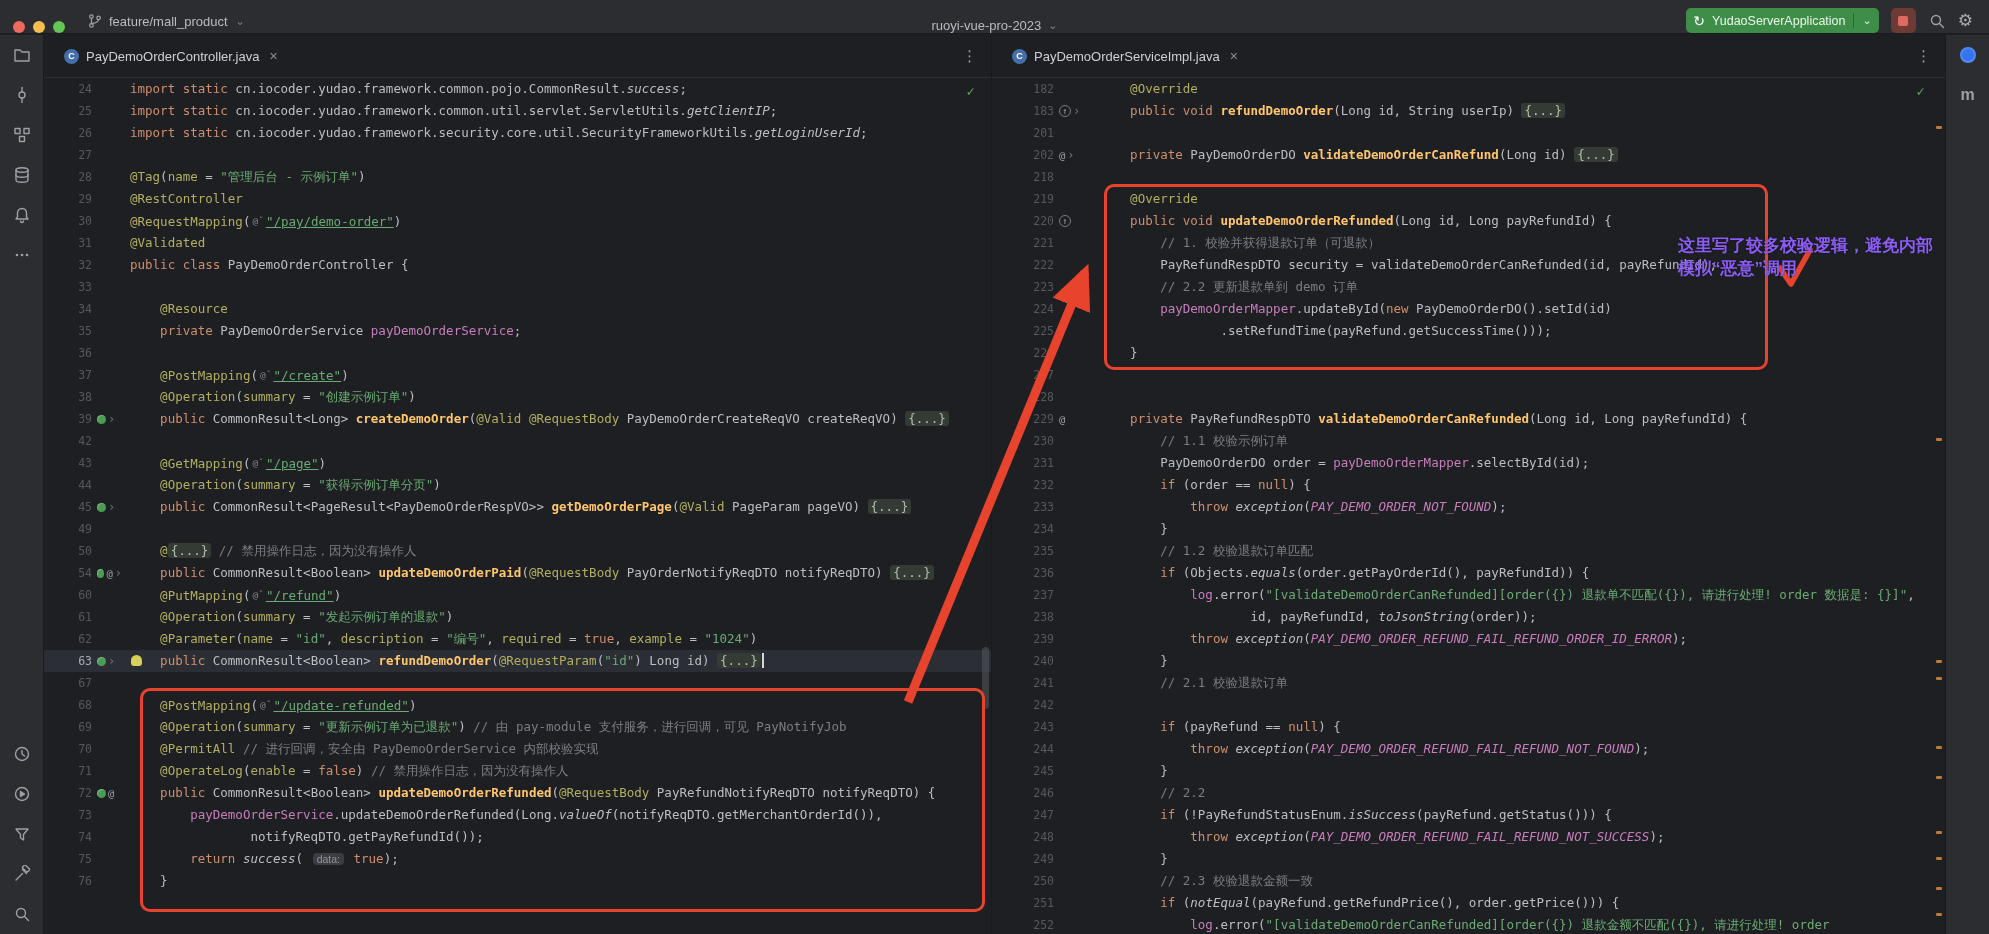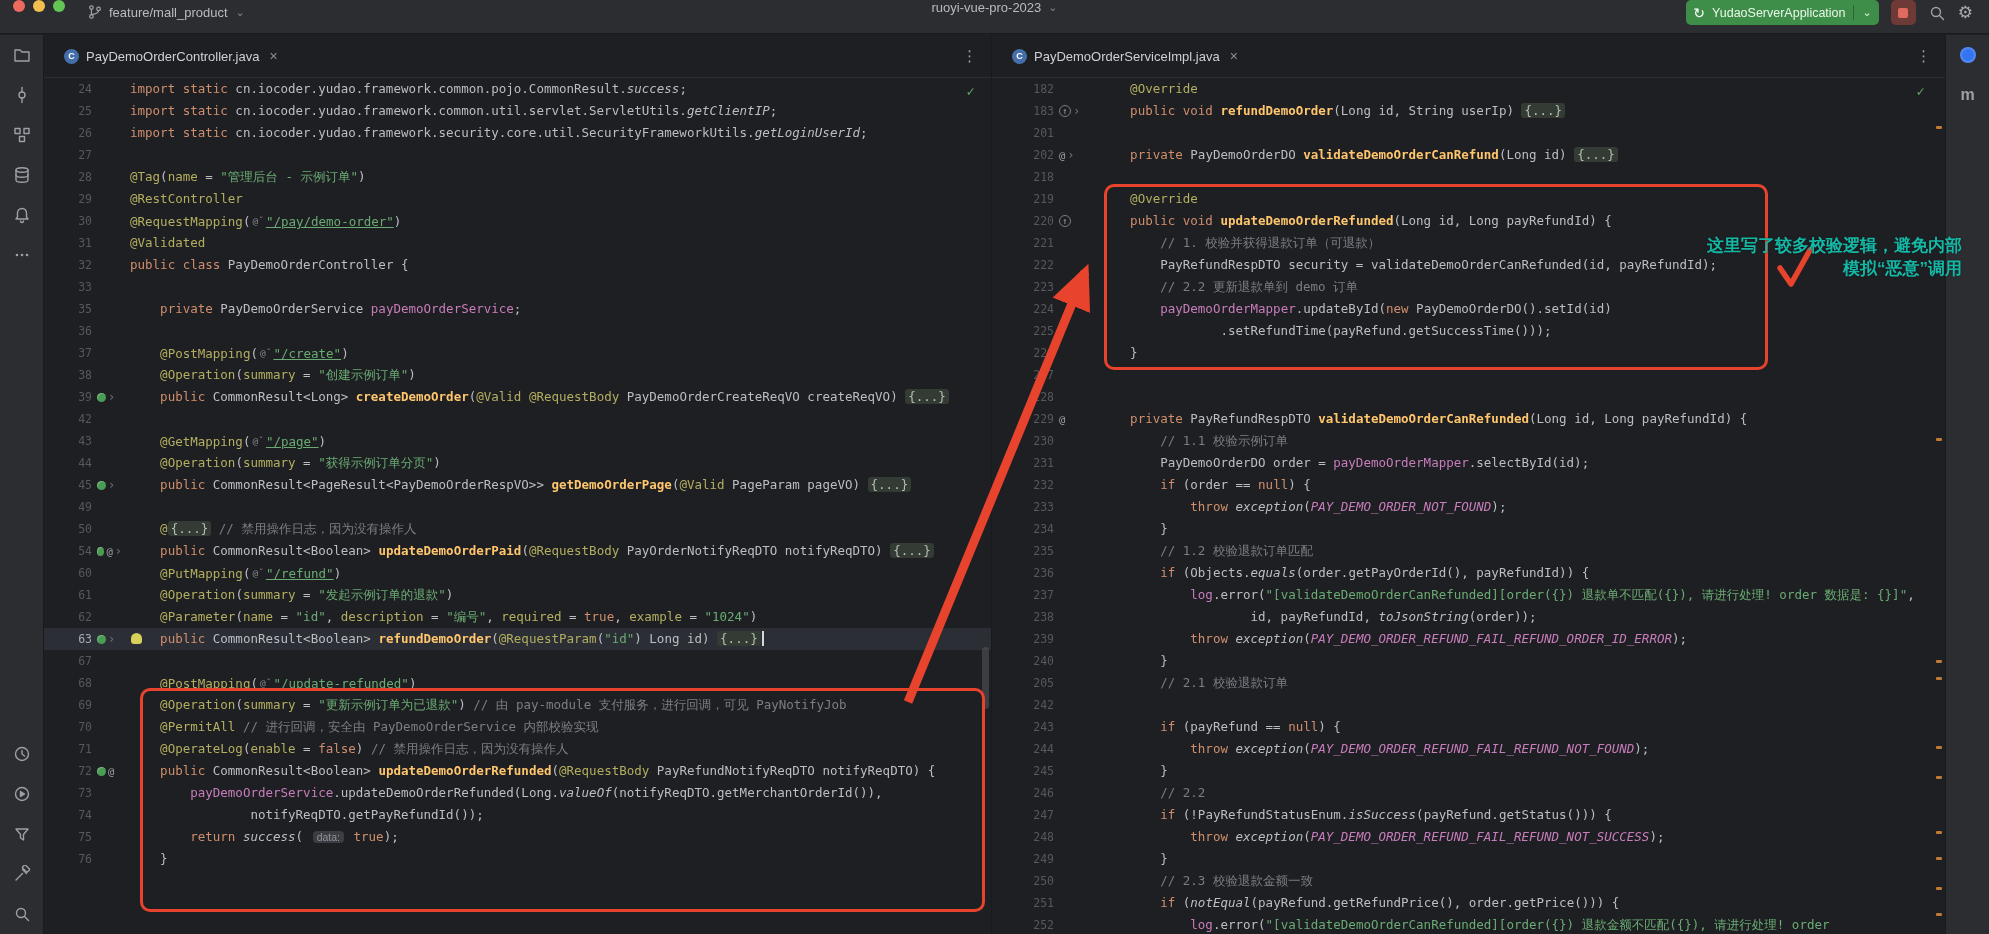--- a/index.html
+++ b/index.html
@@ -1,20 +1,20 @@
 <!DOCTYPE html>
 <html><head>
 <meta charset="utf-8">
 <style>
   *{margin:0;padding:0;box-sizing:border-box}
   html,body{width:1989px;height:934px;overflow:hidden;background:#1e1f22;font-family:"Liberation Sans",sans-serif;-webkit-font-smoothing:antialiased}
   body{position:relative;color:#bcbec4}
 
   
-  .header{position:absolute;top:0;left:0;right:0;height:34px;background:#2b2d30;border-bottom:1px solid #1a1b1d;display:flex;align-items:flex-start;z-index:6}
+  .header{position:absolute;top:0;left:0;right:0;height:34px;background:#2b2d30;border-bottom:1px solid #1a1b1d;display:flex;align-items:flex-end;z-index:6}
   .traffic{display:flex;gap:8px;padding:0 14px 0 13px}
   .tl{width:12px;height:12px;border-radius:50%}
   .tl.red{background:#ed6a5f}.tl.yel{background:#f5bf4f}.tl.grn{background:#62c554}
   .branch{display:flex;align-items:center;gap:6px;color:#b7bbc2;font-size:13px;padding:4px 8px;border-radius:4px}
   .chev{color:#82868d;font-size:11px;margin-left:2px}
   .proj-title{position:absolute;left:50%;transform:translateX(-50%);display:flex;align-items:center;gap:5px;color:#b7bbc2;font-size:13px}
   .hdr-right{margin-left:auto;display:flex;align-items:center;gap:12px;padding-right:16px}
   .runpill{display:flex;align-items:center;height:25px;background:#3e8e49;border-radius:5px;padding:0 7px;gap:7px;color:#eaf6ea;font-size:12.5px}
   .runpill .rr{font-size:14px;color:#ffffff}
   .runpill .pipe{width:1px;height:15px;background:rgba(0,0,0,.28)}
@@ -77,21 +77,21 @@
   .inspect{position:absolute;top:2px;right:16px;color:#5fa364;font-size:14px;z-index:3}
   .thumb{position:absolute;right:2px;top:569px;width:7px;height:62px;border-radius:4px;background:#55585e;opacity:.55}
   .stripe{position:absolute;right:0;top:0;bottom:0;width:12px}
   .mark{position:absolute;right:3px;width:6px;height:3px;border-radius:1px;background:#cf8436;opacity:.9}
 
   
   .redbox{position:absolute;border:3px solid #e8432d;border-radius:10px;z-index:20;pointer-events:none}
   #box-left{left:140px;top:688px;width:845px;height:224px}
   #box-right{left:1104px;top:184px;width:664px;height:186px}
   .overlaysvg{position:absolute;left:0;top:0;z-index:21;pointer-events:none}
-  .rednote{position:absolute;top:234px;right:27px;z-index:22;text-align:right;color:#14b8a6;font-size:17px;font-weight:bold;line-height:23px;text-shadow:0 0 2px rgba(0,0,0,.4)}
+  .rednote{position:absolute;top:234px;right:56px;z-index:22;color:#8b5cf6;font-size:17px;font-weight:bold;line-height:23px;text-shadow:0 0 2px rgba(0,0,0,.4)}
 </style>
 </head>
 <body>
 
 <div class="header">
   <div class="traffic">
     <span class="tl red"></span>
     <span class="tl yel"></span>
     <span class="tl grn"></span>
   </div>
@@ -226,20 +226,21 @@
     <div class="row"><span class="ln">24</span><span class="gut"></span><div class="code"><span class="kw">import static </span><span class="pl">cn.iocoder.yudao.framework.common.pojo.CommonResult.</span><span class="it">success</span><span class="pl">;</span></div></div>
         <div class="row"><span class="ln">25</span><span class="gut"></span><div class="code"><span class="kw">import static </span><span class="pl">cn.iocoder.yudao.framework.common.util.servlet.ServletUtils.</span><span class="it">getClientIP</span><span class="pl">;</span></div></div>
         <div class="row"><span class="ln">26</span><span class="gut"></span><div class="code"><span class="kw">import static </span><span class="pl">cn.iocoder.yudao.framework.security.core.util.SecurityFrameworkUtils.</span><span class="it">getLoginUserId</span><span class="pl">;</span></div></div>
         <div class="row"><span class="ln">27</span><span class="gut"></span><div class="code"></div></div>
         <div class="row"><span class="ln">28</span><span class="gut"></span><div class="code"><span class="an">@Tag</span><span class="pl">(</span><span class="an">name</span><span class="pl"> = </span><span class="st">"管理后台 - 示例订单"</span><span class="pl">)</span></div></div>
         <div class="row"><span class="ln">29</span><span class="gut"></span><div class="code"><span class="an">@RestController</span></div></div>
         <div class="row"><span class="ln">30</span><span class="gut"></span><div class="code"><span class="an">@RequestMapping</span><span class="pl">(</span><span class="tk-globe">@ˇ</span><span class="su">"/pay/demo-order"</span><span class="pl">)</span></div></div>
         <div class="row"><span class="ln">31</span><span class="gut"></span><div class="code"><span class="an">@Validated</span></div></div>
         <div class="row"><span class="ln">32</span><span class="gut"></span><div class="code"><span class="kw">public class </span><span class="pl">PayDemoOrderController {</span></div></div>
         <div class="row"><span class="ln">33</span><span class="gut"></span><div class="code"></div></div>
+        <div class="row"><span class="ln">34</span><span class="gut"></span><div class="code"><span class="pl">    </span><span class="an">@Resource</span></div></div>
         <div class="row"><span class="ln">35</span><span class="gut"></span><div class="code"><span class="pl">    </span><span class="kw">private </span><span class="pl">PayDemoOrderService </span><span class="fd">payDemoOrderService</span><span class="pl">;</span></div></div>
         <div class="row"><span class="ln">36</span><span class="gut"></span><div class="code"></div></div>
         <div class="row"><span class="ln">37</span><span class="gut"></span><div class="code"><span class="pl">    </span><span class="an">@PostMapping</span><span class="pl">(</span><span class="tk-globe">@ˇ</span><span class="su">"/create"</span><span class="pl">)</span></div></div>
         <div class="row"><span class="ln">38</span><span class="gut"></span><div class="code"><span class="pl">    </span><span class="an">@Operation</span><span class="pl">(</span><span class="an">summary</span><span class="pl"> = </span><span class="st">"创建示例订单"</span><span class="pl">)</span></div></div>
         <div class="row"><span class="ln">39</span><span class="gut"><span class="gi gi-ep"></span><span class="gi gi-fold">›</span></span><div class="code"><span class="pl">    </span><span class="kw">public </span><span class="pl">CommonResult&lt;Long&gt; </span><span class="md">createDemoOrder</span><span class="pl">(</span><span class="an">@Valid @RequestBody</span><span class="pl"> PayDemoOrderCreateReqVO createReqVO) </span><span class="tk-fold">{...}</span></div></div>
         <div class="row"><span class="ln">42</span><span class="gut"></span><div class="code"></div></div>
         <div class="row"><span class="ln">43</span><span class="gut"></span><div class="code"><span class="pl">    </span><span class="an">@GetMapping</span><span class="pl">(</span><span class="tk-globe">@ˇ</span><span class="su">"/page"</span><span class="pl">)</span></div></div>
         <div class="row"><span class="ln">44</span><span class="gut"></span><div class="code"><span class="pl">    </span><span class="an">@Operation</span><span class="pl">(</span><span class="an">summary</span><span class="pl"> = </span><span class="st">"获得示例订单分页"</span><span class="pl">)</span></div></div>
         <div class="row"><span class="ln">45</span><span class="gut"><span class="gi gi-ep"></span><span class="gi gi-fold">›</span></span><div class="code"><span class="pl">    </span><span class="kw">public </span><span class="pl">CommonResult&lt;PageResult&lt;PayDemoOrderRespVO&gt;&gt; </span><span class="md">getDemoOrderPage</span><span class="pl">(</span><span class="an">@Valid</span><span class="pl"> PageParam pageVO) </span><span class="tk-fold">{...}</span></div></div>
         <div class="row"><span class="ln">49</span><span class="gut"></span><div class="code"></div></div>
@@ -305,21 +306,21 @@
         <div class="row"><span class="ln">231</span><span class="gut"></span><div class="code"><span class="pl">        PayDemoOrderDO order = </span><span class="fd">payDemoOrderMapper</span><span class="pl">.selectById(id);</span></div></div>
         <div class="row"><span class="ln">232</span><span class="gut"></span><div class="code"><span class="pl">        </span><span class="kw">if</span><span class="pl"> (order == </span><span class="kw">null</span><span class="pl">) {</span></div></div>
         <div class="row"><span class="ln">233</span><span class="gut"></span><div class="code"><span class="pl">            </span><span class="kw">throw </span><span class="it">exception</span><span class="pl">(</span><span class="cn">PAY_DEMO_ORDER_NOT_FOUND</span><span class="pl">);</span></div></div>
         <div class="row"><span class="ln">234</span><span class="gut"></span><div class="code"><span class="pl">        }</span></div></div>
         <div class="row"><span class="ln">235</span><span class="gut"></span><div class="code"><span class="pl">        </span><span class="cm">// 1.2 校验退款订单匹配</span></div></div>
         <div class="row"><span class="ln">236</span><span class="gut"></span><div class="code"><span class="pl">        </span><span class="kw">if</span><span class="pl"> (Objects.</span><span class="it">equals</span><span class="pl">(order.getPayOrderId(), payRefundId)) {</span></div></div>
         <div class="row"><span class="ln">237</span><span class="gut"></span><div class="code"><span class="pl">            </span><span class="fd">log</span><span class="pl">.error(</span><span class="st">"[validateDemoOrderCanRefunded][order({}) 退款单不匹配({}), 请进行处理! order 数据是: {}]"</span><span class="pl">,</span></div></div>
         <div class="row"><span class="ln">238</span><span class="gut"></span><div class="code"><span class="pl">                    id, payRefundId, </span><span class="it">toJsonString</span><span class="pl">(order));</span></div></div>
         <div class="row"><span class="ln">239</span><span class="gut"></span><div class="code"><span class="pl">            </span><span class="kw">throw </span><span class="it">exception</span><span class="pl">(</span><span class="cn">PAY_DEMO_ORDER_REFUND_FAIL_REFUND_ORDER_ID_ERROR</span><span class="pl">);</span></div></div>
         <div class="row"><span class="ln">240</span><span class="gut"></span><div class="code"><span class="pl">        }</span></div></div>
-        <div class="row"><span class="ln">205</span><span class="gut"></span><div class="code"><span class="pl">        </span><span class="cm">// 2.1 校验退款订单</span></div></div>
+        <div class="row"><span class="ln">241</span><span class="gut"></span><div class="code"><span class="pl">        </span><span class="cm">// 2.1 校验退款订单</span></div></div>
         <div class="row"><span class="ln">242</span><span class="gut"></span></div>
         <div class="row"><span class="ln">243</span><span class="gut"></span><div class="code"><span class="pl">        </span><span class="kw">if</span><span class="pl"> (payRefund == </span><span class="kw">null</span><span class="pl">) {</span></div></div>
         <div class="row"><span class="ln">244</span><span class="gut"></span><div class="code"><span class="pl">            </span><span class="kw">throw </span><span class="it">exception</span><span class="pl">(</span><span class="cn">PAY_DEMO_ORDER_REFUND_FAIL_REFUND_NOT_FOUND</span><span class="pl">);</span></div></div>
         <div class="row"><span class="ln">245</span><span class="gut"></span><div class="code"><span class="pl">        }</span></div></div>
         <div class="row"><span class="ln">246</span><span class="gut"></span><div class="code"><span class="pl">        </span><span class="cm">// 2.2</span></div></div>
         <div class="row"><span class="ln">247</span><span class="gut"></span><div class="code"><span class="pl">        </span><span class="kw">if</span><span class="pl"> (!PayRefundStatusEnum.</span><span class="it">isSuccess</span><span class="pl">(payRefund.getStatus())) {</span></div></div>
         <div class="row"><span class="ln">248</span><span class="gut"></span><div class="code"><span class="pl">            </span><span class="kw">throw </span><span class="it">exception</span><span class="pl">(</span><span class="cn">PAY_DEMO_ORDER_REFUND_FAIL_REFUND_NOT_SUCCESS</span><span class="pl">);</span></div></div>
         <div class="row"><span class="ln">249</span><span class="gut"></span><div class="code"><span class="pl">        }</span></div></div>
         <div class="row"><span class="ln">250</span><span class="gut"></span><div class="code"><span class="pl">        </span><span class="cm">// 2.3 校验退款金额一致</span></div></div>
         <div class="row"><span class="ln">251</span><span class="gut"></span><div class="code"><span class="pl">        </span><span class="kw">if</span><span class="pl"> (</span><span class="it">notEqual</span><span class="pl">(payRefund.getRefundPrice(), order.getPrice())) {</span></div></div>

